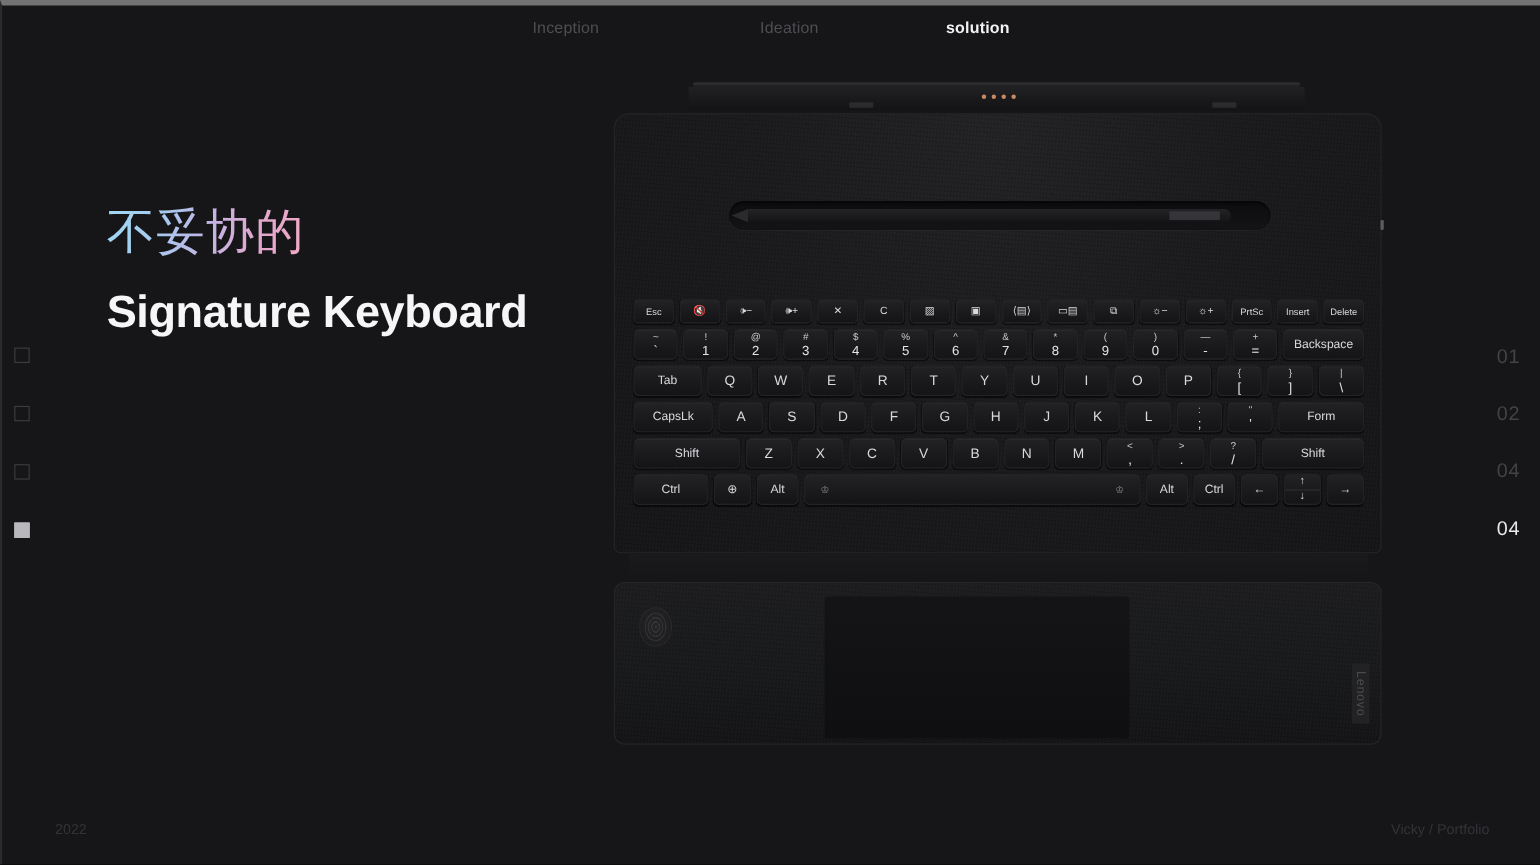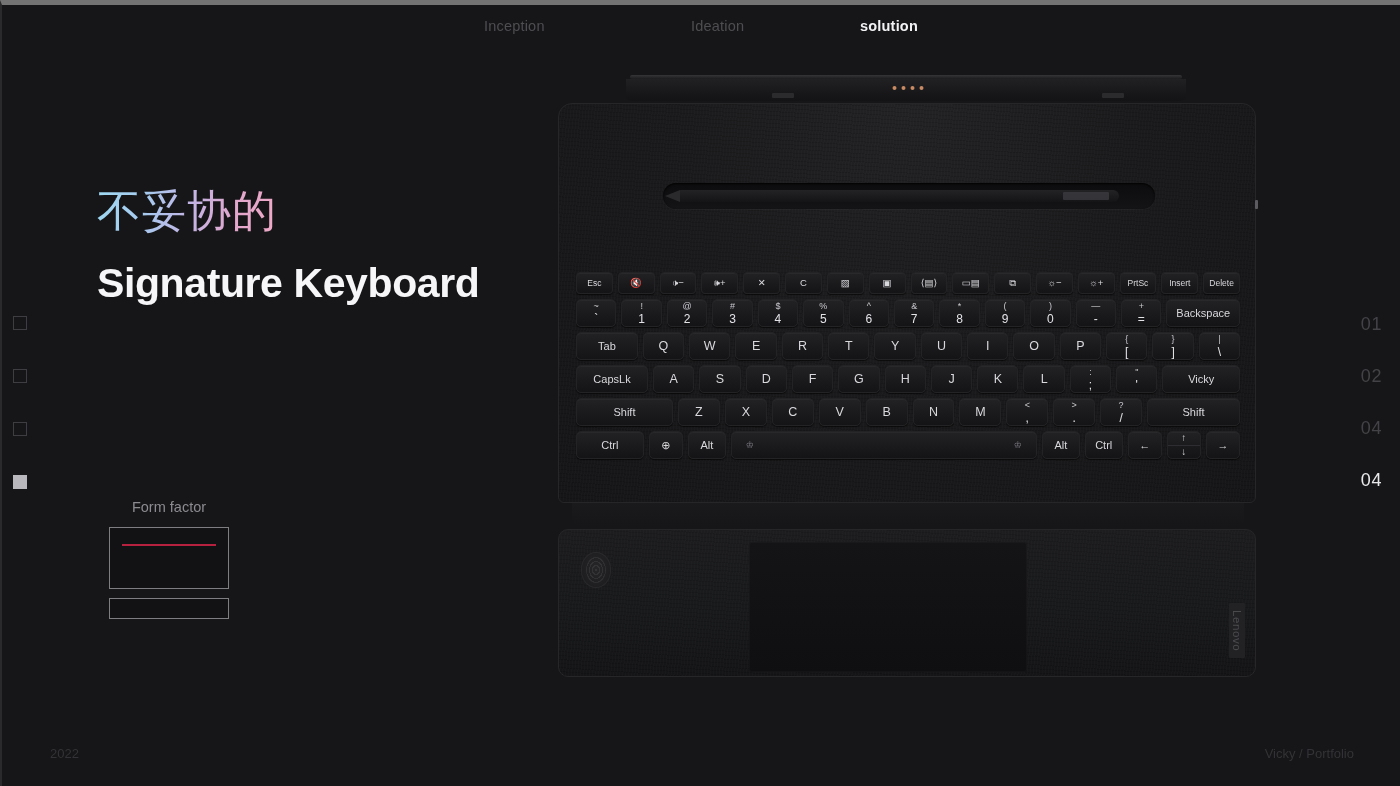--- a/index.html
+++ b/index.html
@@ -272,27 +272,20 @@
     <div class="idxnum active">04</div>
   </div>
 
   <div class="copy">
     <div class="headline-cn">
       <span class="headline-grad">不妥协的</span>
     </div>
     <div class="title-en">Signature Keyboard</div>
   </div>
 
-  <div class="formfactor">
-    <div class="ff-label">Form factor</div>
-    <div class="ff-big">
-      <div class="ff-line"></div>
-    </div>
-    <div class="ff-small"></div>
-  </div>
 
   <div class="device">
 
     <div class="tablet-top">
       <div class="hinge-bar"></div>
       <div class="hinge-body">
         <div class="hinge-notch l"></div>
         <div class="hinge-notch r"></div>
       </div>
       <div class="pogo">
@@ -506,21 +499,21 @@
             </div>
           <div class="key dual">
               <span class="top">:</span>
               <span class="bot">;</span>
             </div>
           <div class="key dual">
               <span class="top">"</span>
               <span class="bot">'</span>
             </div>
           <div class="key wide-enter small">
-              <span>Vicky</span>
+              <span>Form</span>
             </div>
         </div>
 
         <div class="krow">
           <div class="key wide-shiftl small">
               <span>Shift</span>
             </div>
           <div class="key">
               <span>Z</span>
             </div>

